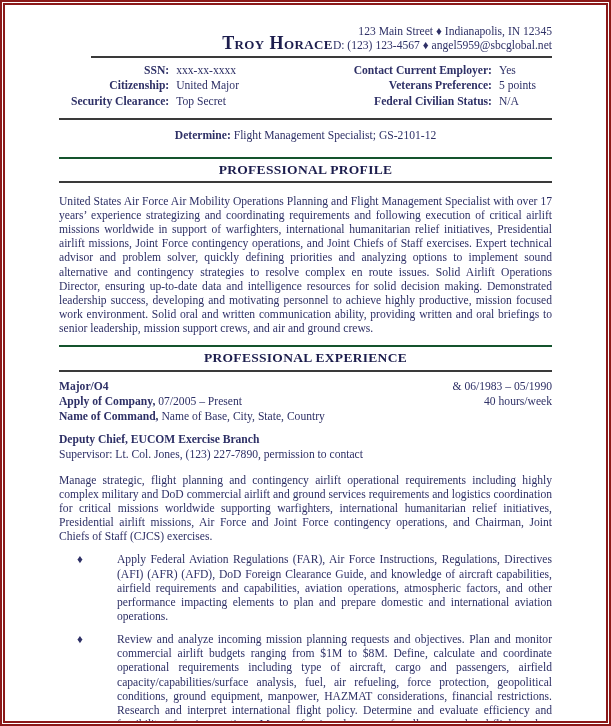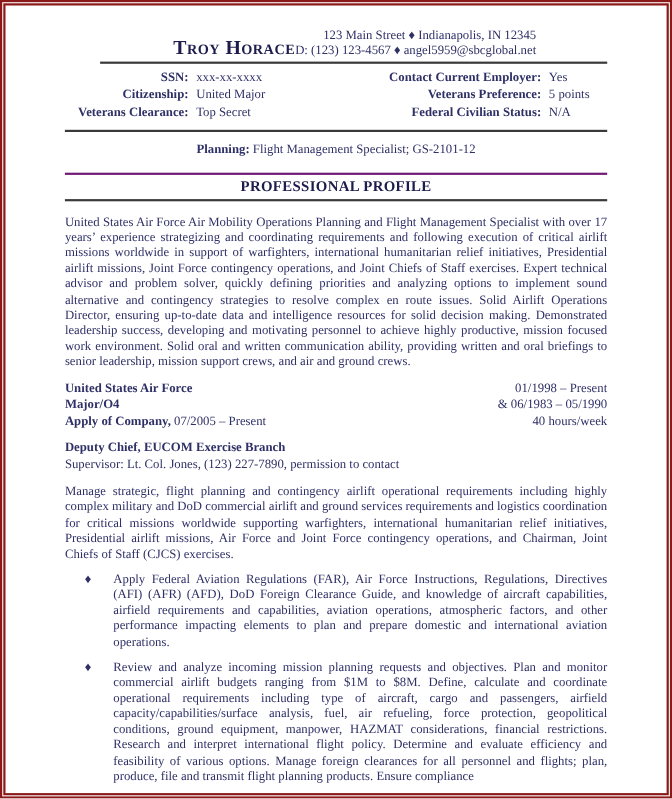--- a/index.html
+++ b/index.html
@@ -7,44 +7,44 @@
     width:611px; height:726px; box-sizing:border-box;
     border:5px double #8b1919;
     background:#ffffff;
     font-family:"Liberation Serif","DejaVu Serif",serif;
     color:#2e3066;
     font-size:11.6px; line-height:1.22;
     padding:20px 54px 0 54px;
     overflow:hidden;
   }
   .rule-b { border-bottom:2px solid #3a3a3a; }
-  .header { display:flex; justify-content:center; align-items:flex-end; padding-bottom:3px;margin-left:32px; }
+  .header { display:flex; justify-content:flex-end; align-items:flex-end; padding-bottom:3px;margin-left:32px; }
   .name {
     font-weight:bold; font-size:18px; font-variant:small-caps;
     letter-spacing:.4px; color:#1c1d4d; padding-left:2px; line-height:1.05;
   }
   .contact { text-align:right; }
   .info { display:flex; padding:6px 0 9px; }
   .info-col { display:grid; grid-template-columns:max-content max-content; column-gap:7px; row-gap:1px; align-content:start; }
   .info-col.left  { margin-left:12px; }
   .info-col.right { margin-left:auto; margin-right:16px; }
   .info-label { font-weight:bold; justify-self:end; }
   .objective { text-align:center; padding:9px 0 8px; }
   .section-heading {
-    border-top:2px solid #701a75; border-bottom:2px solid #3a3a3a;
+    border-top:2px solid #14532d; border-bottom:2px solid #3a3a3a;
     text-align:center; font-weight:bold; font-size:13.5px;
     padding:3px 0; margin:6px 0 7px; color:#1c1d4d; letter-spacing:.3px;
   }
   .para { text-align:justify; margin-bottom:9px; }
   .exp-row { display:flex; justify-content:space-between; line-height:1.3; }
   .position-title { font-weight:bold; margin-top:9px; }
   .supervisor { line-height:1.3; margin-bottom:7px; }
   .bullet { display:flex; margin:0 0 9px 18px; }
   .bullet-glyph { flex:none; width:26px; }
-  .bullet-text { text-align:justify; }
+  .bullet-text { text-align:justify;margin-left:14px; }
   b { font-weight:bold; }
 </style>
 </head>
 <body>
 
 <div class="page">
 
   <div class="header rule-b">
     <div class="name">Troy Horace</div>
     <div class="contact">
@@ -52,57 +52,58 @@
       <div>D: (123) 123-4567 ♦ angel5959@sbcglobal.net</div>
     </div>
   </div>
 
   <div class="info rule-b">
     <div class="info-col left">
       <span class="info-label">SSN:</span>
       <span class="info-value">xxx-xx-xxxx</span>
       <span class="info-label">Citizenship:</span>
       <span class="info-value">United Major</span>
-      <span class="info-label">Veterans Clearance:</span>
+      <span class="info-label">Security Clearance:</span>
       <span class="info-value">Top Secret</span>
     </div>
     <div class="info-col right">
       <span class="info-label">Contact Current Employer:</span>
       <span class="info-value">Yes</span>
       <span class="info-label">Veterans Preference:</span>
       <span class="info-value">5 points</span>
       <span class="info-label">Federal Civilian Status:</span>
       <span class="info-value">N/A</span>
     </div>
   </div>
 
   <div class="objective">
     <div>
-      <b>Planning:</b>
+      <b>Determine:</b>
       <span>Flight Management Specialist; GS-2101-12</span>
     </div>
   </div>
 
   <div class="section-heading">PROFESSIONAL PROFILE</div>
 
   <p class="para">United States Air Force Air Mobility Operations Planning and Flight Management Specialist with over 17 years’ experience strategizing and coordinating requirements and following execution of critical airlift missions worldwide in support of warfighters, international humanitarian relief initiatives, Presidential airlift missions, Joint Force contingency operations, and Joint Chiefs of Staff exercises. Expert technical advisor and problem solver, quickly defining priorities and analyzing options to implement sound alternative and contingency strategies to resolve complex en route issues. Solid Airlift Operations Director, ensuring up-to-date data and intelligence resources for solid decision making. Demonstrated leadership success, developing and motivating personnel to achieve highly productive, mission focused work environment. Solid oral and written communication ability, providing written and oral briefings to senior leadership, mission support crews, and air and ground crews.</p>
 
+  <div class="section-heading">PROFESSIONAL EXPERIENCE</div>
 
   <div>
-    <div class="exp-row">
-      <span><b>United States Air Force</b><span></span></span>
-      <span>01/1998 – Present</span>
-    </div>
     <div class="exp-row">
       <span><b>Major/O4</b><span></span></span>
       <span>&amp; 06/1983 – 05/1990</span>
     </div>
     <div class="exp-row">
       <span><b>Apply of Company,</b><span> 07/2005 – Present</span></span>
       <span>40 hours/week</span>
+    </div>
+    <div class="exp-row">
+      <span><b>Name of Command,</b><span> Name of Base, City, State, Country</span></span>
+      <span></span>
     </div>
   </div>
 
   <div class="position-title">Deputy Chief, EUCOM Exercise Branch</div>
   <div class="supervisor">Supervisor: Lt. Col. Jones, (123) 227-7890, permission to contact</div>
 
   <p class="para">Manage strategic, flight planning and contingency airlift operational requirements including highly complex military and DoD commercial airlift and ground services requirements and logistics coordination for critical missions worldwide supporting warfighters, international humanitarian relief initiatives, Presidential airlift missions, Air Force and Joint Force contingency operations, and Chairman, Joint Chiefs of Staff (CJCS) exercises.</p>
 
   <div>
     <div class="bullet">

